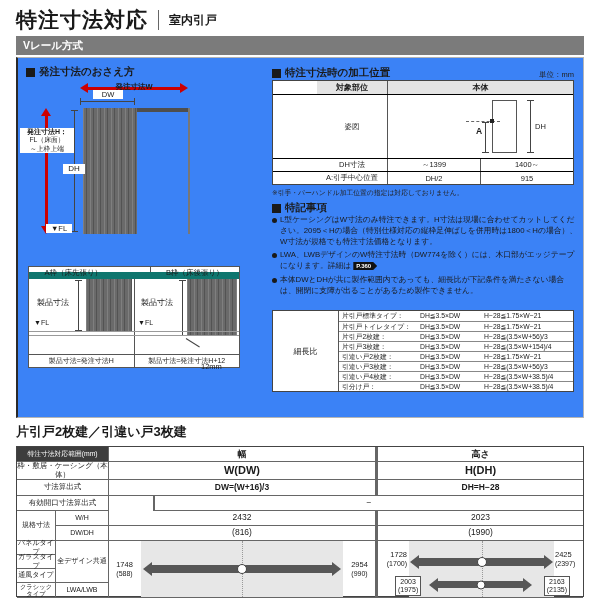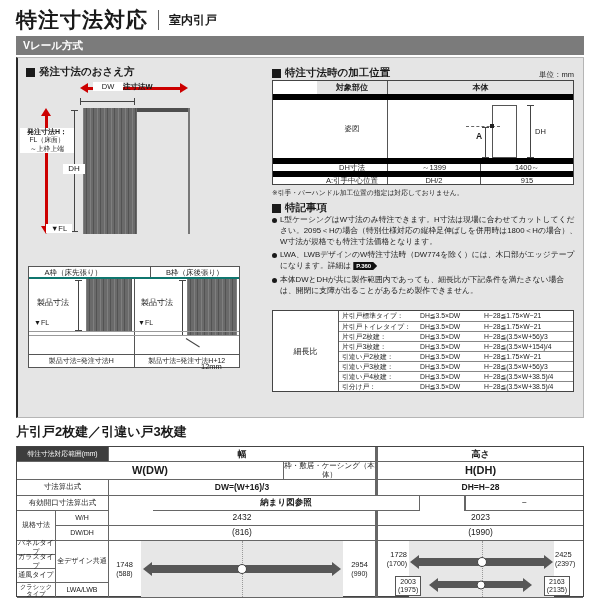--- a/index.html
+++ b/index.html
@@ -5,21 +5,21 @@
 *{margin:0;padding:0;box-sizing:border-box;}
 html,body{width:600px;height:600px;}
 body{font-family:"Liberation Sans","DejaVu Sans",sans-serif;background:#fff;color:#1a1a1a;position:relative;overflow:hidden;}
 .abs{position:absolute;}
 
 .hdr{position:absolute;top:6px;left:16px;display:flex;align-items:center;gap:10px;}
 .hdr .title{font-size:21px;font-weight:bold;letter-spacing:1px;}
 .hdr .vline{width:1px;height:20px;background:#666;}
 .hdr .sub{font-size:12px;font-weight:bold;text-align:center;}
 .secbar{position:absolute;top:36px;left:16px;width:568px;height:19px;background:#7b7b7b;color:#fff;font-size:10.5px;font-weight:bold;line-height:19px;padding-left:7px;}
-.mainbox{position:absolute;top:57px;left:16px;width:568px;height:361px;border:1px solid #b5b5b5;border-left:2px solid #2a2a2a;background:#e5e5e5;}
+.mainbox{position:absolute;top:57px;left:16px;width:568px;height:361px;border:1px solid #b5b5b5;border-left:2px solid #2a2a2a;background:#3b82f6;}
 
 .hblock{display:flex;align-items:center;gap:4px;font-size:10.5px;font-weight:bold;white-space:nowrap;}
 .sq{width:9px;height:9px;background:#1a1a1a;flex:0 0 auto;}
 
 .rah{position:absolute;height:3px;background:#c00;}
 .rah::before{content:"";position:absolute;left:-7px;top:-4px;border-top:5.5px solid transparent;border-bottom:5.5px solid transparent;border-right:8px solid #c00;}
 .rah::after{content:"";position:absolute;right:-7px;top:-4px;border-top:5.5px solid transparent;border-bottom:5.5px solid transparent;border-left:8px solid #c00;}
 .rav{position:absolute;width:3px;background:#c00;}
 .rav::before{content:"";position:absolute;top:-7px;left:-4px;border-left:5.5px solid transparent;border-right:5.5px solid transparent;border-bottom:8px solid #c00;}
 .rav::after{content:"";position:absolute;bottom:-7px;left:-4px;border-left:5.5px solid transparent;border-right:5.5px solid transparent;border-top:8px solid #c00;}
@@ -28,35 +28,35 @@
 .dimv::before,.dimv::after{content:"";position:absolute;left:-3px;width:7px;height:1px;background:#444;}
 .dimv::before{top:0;}.dimv::after{bottom:0;}
 .dimh{position:absolute;height:1px;background:#444;}
 .dimh::before,.dimh::after{content:"";position:absolute;top:-3px;width:1px;height:7px;background:#444;}
 .dimh::before{left:0;}.dimh::after{right:0;}
 .wlabel{position:absolute;background:#fff;text-align:center;z-index:2;line-height:1.2;}
 
 .wood{background:#6a6a6a;background-image:repeating-linear-gradient(90deg,rgba(255,255,255,.14) 0 1px,rgba(0,0,0,0) 1px 3px,rgba(0,0,0,.22) 3px 4px,rgba(0,0,0,0) 4px 7px);}
 
 .ftable{position:absolute;left:10px;top:208px;width:212px;border:1px solid #555;background:#fff;font-size:7.5px;}
-.fhead{display:flex;height:12px;border-bottom:2px solid #0f766e;gap:32px;}
+.fhead{display:flex;height:12px;border-bottom:7px solid #0f766e;gap:32px;}
 .fhead div{flex:1;text-align:center;line-height:12px;}
 .fhead div+div{border-left:1px solid #555;}
 .fbody{position:relative;height:75px;}
 .fdiv{position:absolute;left:105px;top:0;bottom:0;width:1px;background:#555;}
 .floor{position:absolute;left:0;right:0;height:1px;background:#9a9a9a;}
 .fform{display:flex;height:13px;border-top:1px solid #555;}
 .fform div{flex:1;text-align:center;line-height:12px;font-size:7px;}
 .fform div+div{border-left:1px solid #555;}
 
 .rcol{position:absolute;left:254px;top:0;width:306px;height:100%;}
 .unit{font-size:7.5px;color:#222;}
 .ptable{position:absolute;left:0;top:22px;width:302px;border:1px solid #444;font-size:7.5px;background:#fff;}
 .prow{display:flex;padding-left:44px;}
-.prow+.prow{border-top:6px solid #000000;justify-content:flex-end;}
+.prow+.prow{border-top:1px solid #000000;justify-content:flex-end;}
 .pc{display:flex;align-items:center;justify-content:center;text-align:center;}
 .pc+.pc{border-left:1px solid #555;}
 .pl{width:70px;flex:0 0 auto;}
 .pv{flex:1;position:relative;}
 .phead .pc{background:#e4e4e4;font-weight:bold;font-size:8px;}
 .pnote{position:absolute;left:0;top:130px;font-size:6.8px;color:#222;}
 .bullets{position:absolute;left:0;top:157px;width:306px;}
 .bitem{display:flex;gap:3px;font-size:7.8px;line-height:1.38;margin-bottom:3px;}
 .bdot{flex:0 0 auto;width:5px;height:5px;border-radius:50%;background:#1a1a1a;margin-top:3px;}
 .badge{display:inline-block;background:#111;color:#fff;font-size:6px;line-height:8px;height:8px;padding:0 6px 0 3px;clip-path:polygon(0 0,calc(100% - 4px) 0,100% 50%,calc(100% - 4px) 100%,0 100%);margin-left:2px;vertical-align:middle;font-weight:bold;}
@@ -107,21 +107,21 @@
 
   <div class="hblock abs" style="left:8px;top:7px;">
     <span class="sq"></span>
     <span>発注寸法のおさえ方</span>
   </div>
 
   <div>
     <div class="wlabel" style="left:62px;top:24px;width:108px;font-size:7.5px;font-weight:bold;background:transparent;">発注寸法W</div>
     <div class="rah" style="left:69px;top:29px;width:94px;"></div>
     <div class="dimh" style="left:62px;top:43px;width:55px;"></div>
-    <div class="wlabel" style="left:75px;top:24px;width:30px;font-size:7.5px;">DW</div>
+    <div class="wlabel" style="left:75px;top:32px;width:30px;font-size:7.5px;">DW</div>
     <div class="abs" style="left:65px;top:50px;width:107px;height:4px;background:#4e4e4e;"></div>
     <div class="wood abs" style="left:65px;top:50px;width:54px;height:126px;"></div>
     <div class="abs" style="left:170px;top:50px;width:2px;height:126px;background:#777;"></div>
     <div class="rav" style="left:27px;top:57px;height:112px;"></div>
     <div class="wlabel" style="left:2px;top:70px;width:54px;">
       <div style="font-size:7px;font-weight:bold;">発注寸法H：</div>
       <div style="font-size:6.8px;">FL（床面）</div>
       <div style="font-size:6.8px;">～上枠上端</div>
     </div>
     <div class="dimv" style="left:56px;top:52px;height:122px;"></div>
@@ -264,32 +264,31 @@
 
 <div class="bhead">片引戸2枚建／引違い戸3枚建</div>
 
 <div class="btable">
   <div class="brow" style="height:15px;">
     <div class="bc c1 dark">特注寸法対応範囲(mm)</div>
     <div class="bc cw" style="font-weight:bold;font-size:9px;">幅</div>
     <div class="bc ch" style="font-weight:bold;font-size:9px;">高さ</div>
   </div>
   <div class="brow" style="height:18px;">
+    <div class="bc c1">枠・敷居・ケーシング（本体）</div>
     <div class="bc cw bold12">W(DW)</div>
-    <div class="bc c1">枠・敷居・ケーシング（本体）</div>
     <div class="bc ch bold12">H(DH)</div>
   </div>
   <div class="brow" style="height:16px;">
     <div class="bc c1">寸法算出式</div>
     <div class="bc cw bold9">DW=(W+16)/3</div>
     <div class="bc ch bold9">DH=H−28</div>
   </div>
   <div class="brow" style="height:15px;gap:44px;">
     <div class="bc c1">有効開口寸法算出式</div>
-    <div class="bc cw bold9">納まり図参照</div>
     <div class="bc ch v9">−</div>
   </div>
   <div class="brow" style="height:30px;">
     <div class="bc c1a" style="height:30px;">規格寸法</div>
     <div style="flex:1;display:flex;flex-direction:column;">
       <div class="brow" style="height:15px;">
         <div class="bc c1b" style="height:15px;">W/H</div>
         <div class="bc v9" style="width:267px;">2432</div>
         <div class="bc ch v9">2023</div>
       </div>

